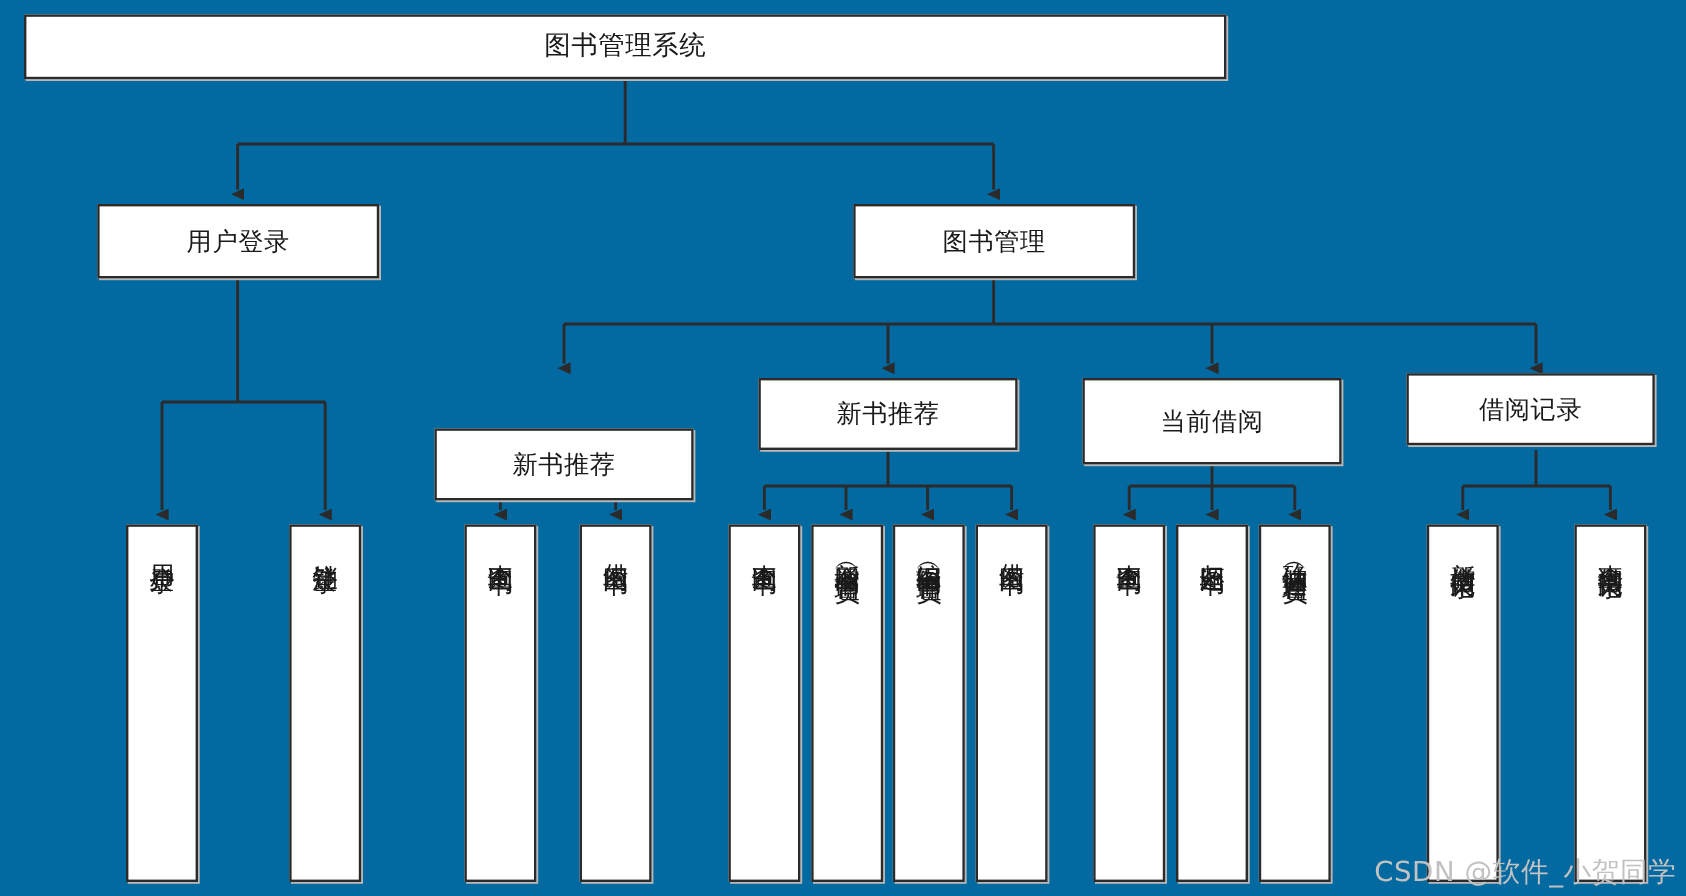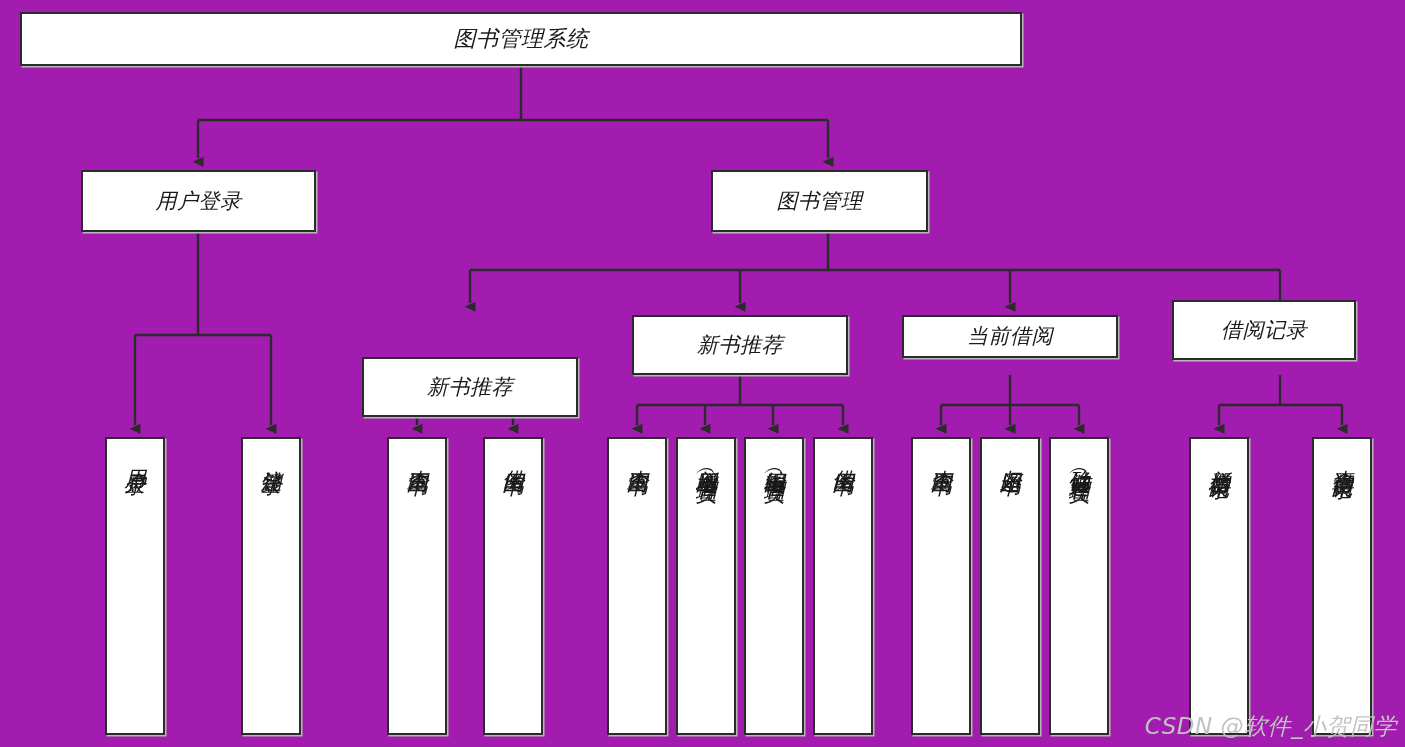--- a/index.html
+++ b/index.html
@@ -8,23 +8,22 @@
     padding: 0;
     background: #ffffff;
   }
   body {
     font-family: "DejaVu Sans", "Liberation Sans", sans-serif;
   }
   #diagram-root {
     position: relative;
     width: 1405px;
     height: 747px;
-    background: #a21caf;
+    background: #0369a1;
     overflow: hidden;
-    font-style: italic;
   }
   #edges-layer {
     position: absolute;
     left: 0;
     top: 0;
     width: 1405px;
     height: 747px;
     pointer-events: none;
   }
   .node {
@@ -143,37 +142,37 @@
   </svg>
 
   <div class="node root horizontal" style="left:20px; top:12px; width:1002px; height:54px;">
     <span class="node-label">图书管理系统</span>
   </div>
 
   <div class="node horizontal" style="left:81px; top:170px; width:235px; height:62px;">
     <span class="node-label">用户登录</span>
   </div>
 
-  <div class="node horizontal" style="left:711px; top:170px; width:217px; height:62px;">
+  <div class="node horizontal" style="left:711px; top:170px; width:235px; height:62px;">
     <span class="node-label">图书管理</span>
   </div>
 
   <div class="node horizontal" style="left:362px; top:315px; width:216px; height:60px;margin-top:42px;">
     <span class="node-label">新书推荐</span>
   </div>
 
   <div class="node horizontal" style="left:632px; top:315px; width:216px; height:60px;">
     <span class="node-label">新书推荐</span>
   </div>
 
-  <div class="node horizontal" style="left:902px; top:315px; width:216px; height:43px;">
+  <div class="node horizontal" style="left:902px; top:315px; width:216px; height:72px;">
     <span class="node-label">当前借阅</span>
   </div>
 
-  <div class="node horizontal" style="left:1172px; top:300px; width:184px; height:60px;">
+  <div class="node horizontal" style="left:1172px; top:311px; width:207px; height:60px;">
     <span class="node-label">借阅记录</span>
   </div>
 
   <div class="node vertical" style="left:105px; top:437px; width:60px; height:298px;">
     <span class="node-label">用户登录</span>
   </div>
 
   <div class="node vertical" style="left:241px; top:437px; width:60px; height:298px;">
     <span class="node-label">注销登录</span>
   </div>

